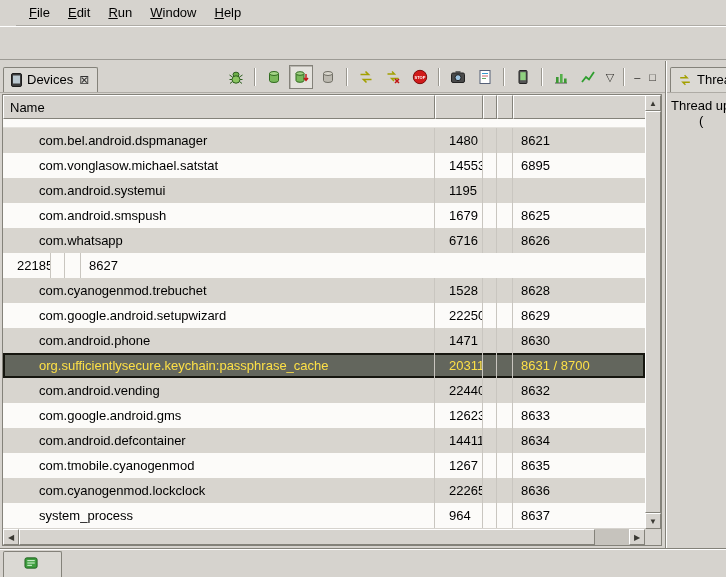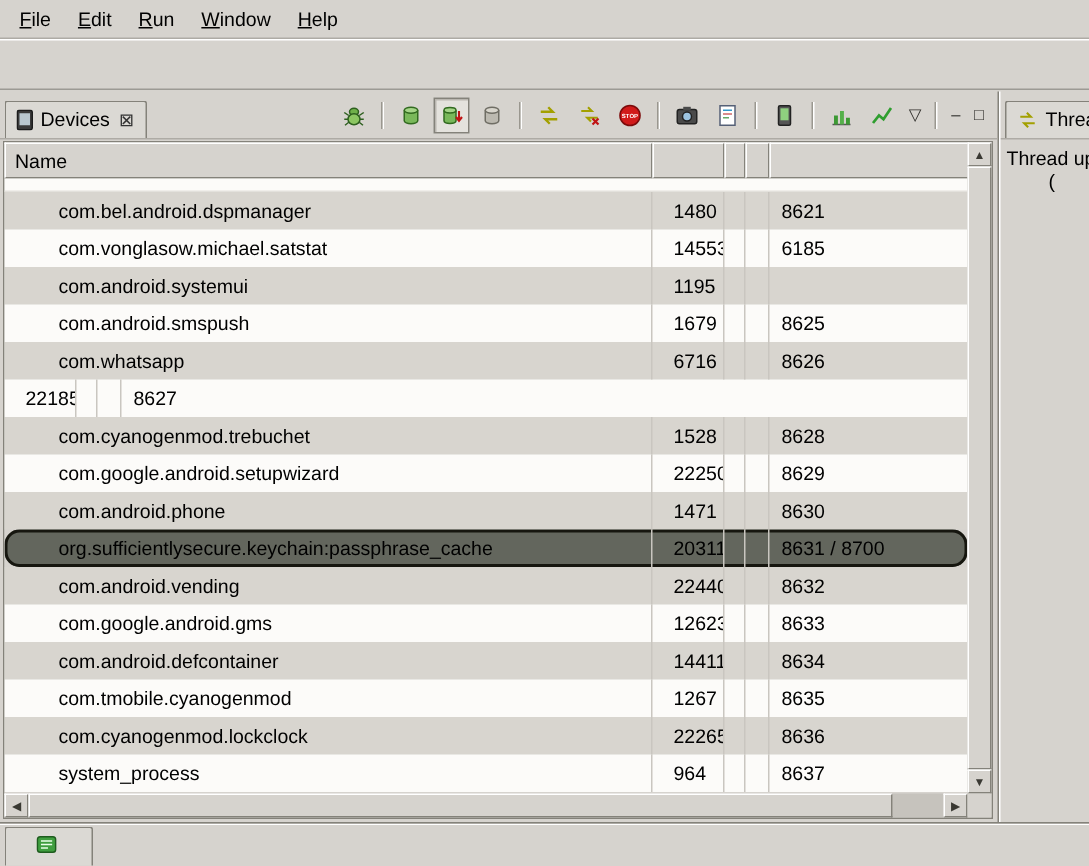--- a/index.html
+++ b/index.html
@@ -4,21 +4,21 @@
 <style>
   * { margin:0; padding:0; box-sizing:border-box; }
   html,body { width:726px; height:577px; }
   body {
     background:#d6d3ce;
     font-family:"Liberation Sans","DejaVu Sans",sans-serif;
     font-size:13px; color:#000;
     position:relative; overflow:hidden;
   }
   
-  .menubar { height:26px; display:flex; align-items:center; padding-left:4px; border-bottom:1px solid #aeaba5; }
+  .menubar { height:26px; display:flex; align-items:center; padding-left:4px; border-bottom:1px solid #aeaba5;margin-left:16px; }
   .menu-item { display:inline-block; padding:3px 9px; cursor:default; }
   .menu-item::first-letter { text-decoration:underline; }
   .toolbar-strip { height:34px; box-shadow:inset 0 1px 0 #ffffff; border-bottom:1px solid #9c9a94; }
 
   
   .main { position:absolute; top:61px; left:0; right:0; height:487px; display:flex; }
   .devices-panel { width:666px; position:relative; border-right:1px solid #84827a; }
   .threads-panel { flex:1; position:relative; border-left:1px solid #ffffff; overflow:hidden; }
 
   
@@ -51,21 +51,21 @@
     background:#d6d3ce;
     border-top:1px solid #ffffff; border-left:1px solid #ffffff;
     border-right:1px solid #84827a; border-bottom:1px solid #84827a;
     display:flex; align-items:center; padding-left:6px; overflow:hidden; white-space:nowrap;
   }
   .rows-area { position:absolute; top:24px; left:0; width:642px; bottom:16px; overflow:hidden; background:#d6d3ce; }
   .partial-row { height:9px; background:#fcfbf9; border-bottom:1px solid #e3e1dc; }
   .trow { display:flex; height:25px; align-items:center; }
   .trow.even { background:#d8d5cf; }
   .trow.odd  { background:#fcfbf9; }
-  .trow.selected { background:#63665d; color:#000000; box-shadow:inset 0 0 0 2px #16160f;border-radius:10px; }
+  .trow.selected { background:#63665d; color:#fde047; box-shadow:inset 0 0 0 2px #16160f; }
   .cell { height:100%; display:flex; align-items:center; overflow:hidden; white-space:nowrap; border-right:1px solid #c9c6c0; }
   .c-name { width:432px; padding-left:36px; }
   .c-pid  { width:48px;  padding-left:14px; }
   .c-a    { width:14px; }
   .c-b    { width:16px; }
   .c-port { flex:1; padding-left:8px; border-right:none; }
 
   
   .vscroll { position:absolute; top:0; right:0; width:16px; bottom:16px; background:#c6c3bd; }
   .hscroll { position:absolute; left:0; bottom:0; height:16px; width:642px; background:#c6c3bd; }
@@ -235,21 +235,21 @@
     <div class="cell c-a"></div>
     <div class="cell c-b"></div>
     <div class="cell c-port">8621</div>
   </div>
 
   <div class="trow odd">
     <div class="cell c-name">com.vonglasow.michael.satstat</div>
     <div class="cell c-pid">14553</div>
     <div class="cell c-a"></div>
     <div class="cell c-b"></div>
-    <div class="cell c-port">6185</div>
+    <div class="cell c-port">6895</div>
   </div>
 
   <div class="trow even">
     <div class="cell c-name">com.android.systemui</div>
     <div class="cell c-pid">1195</div>
     <div class="cell c-a"></div>
     <div class="cell c-b"></div>
   </div>
 
   <div class="trow odd">

